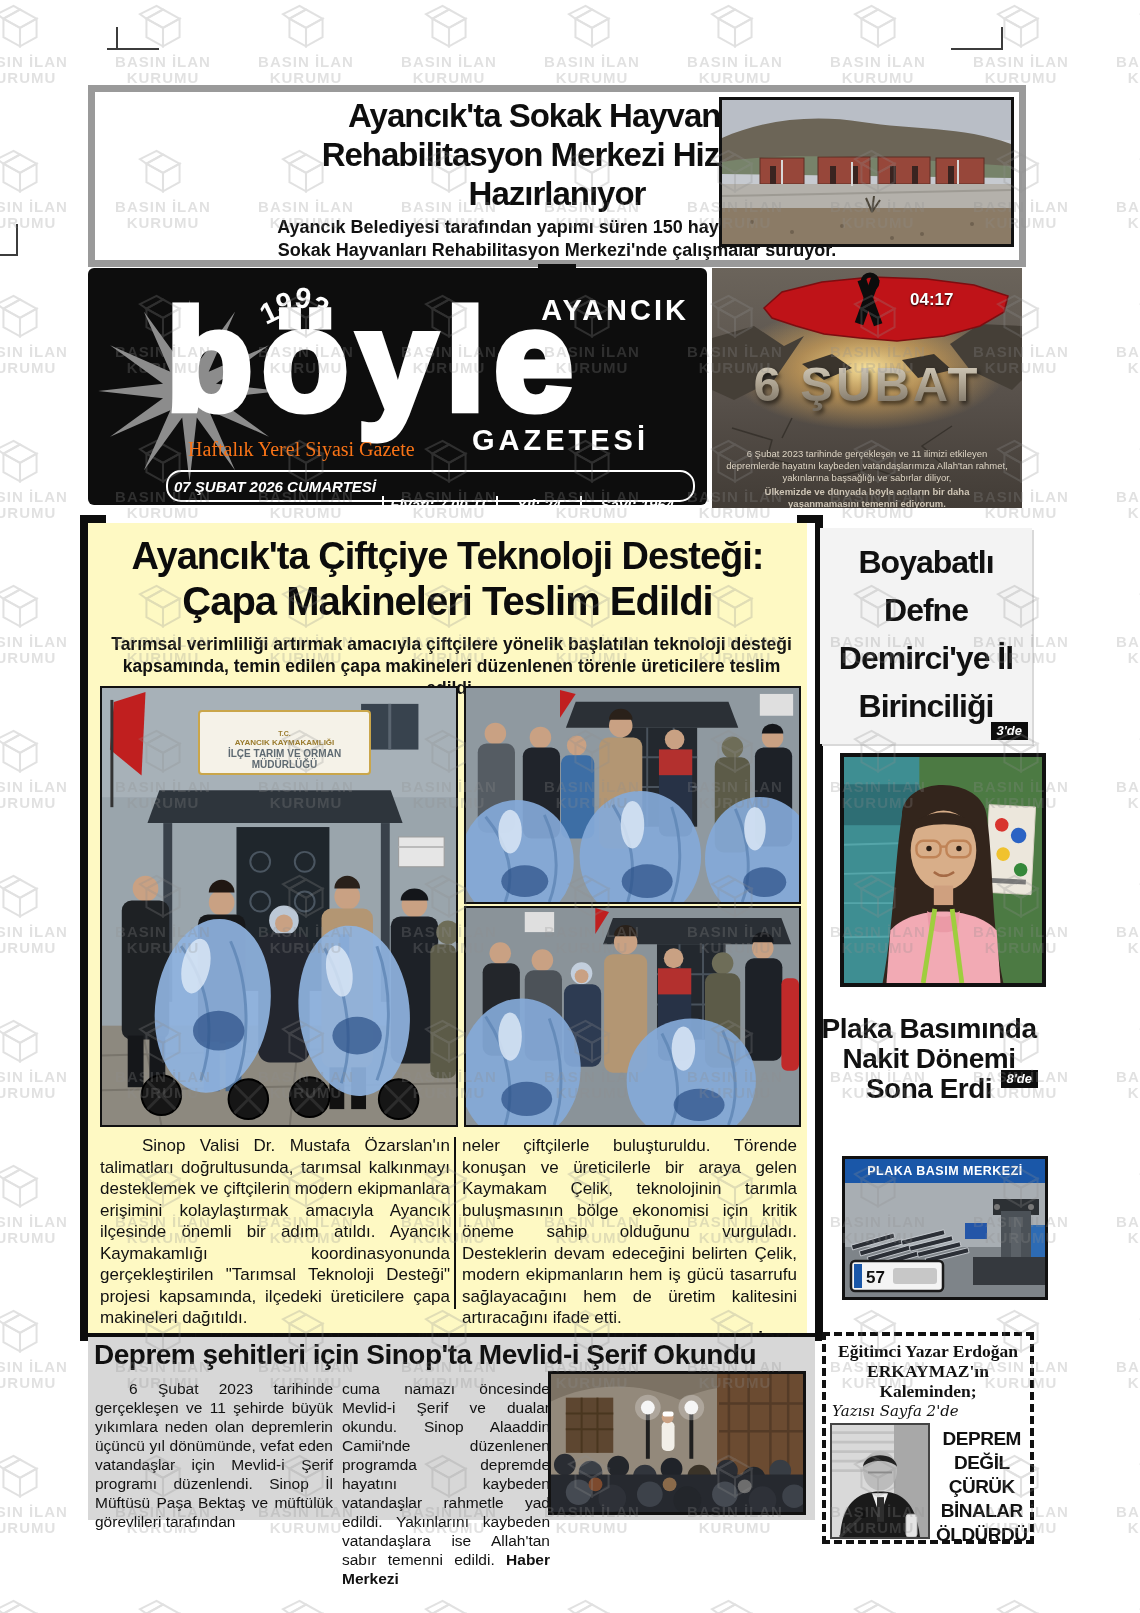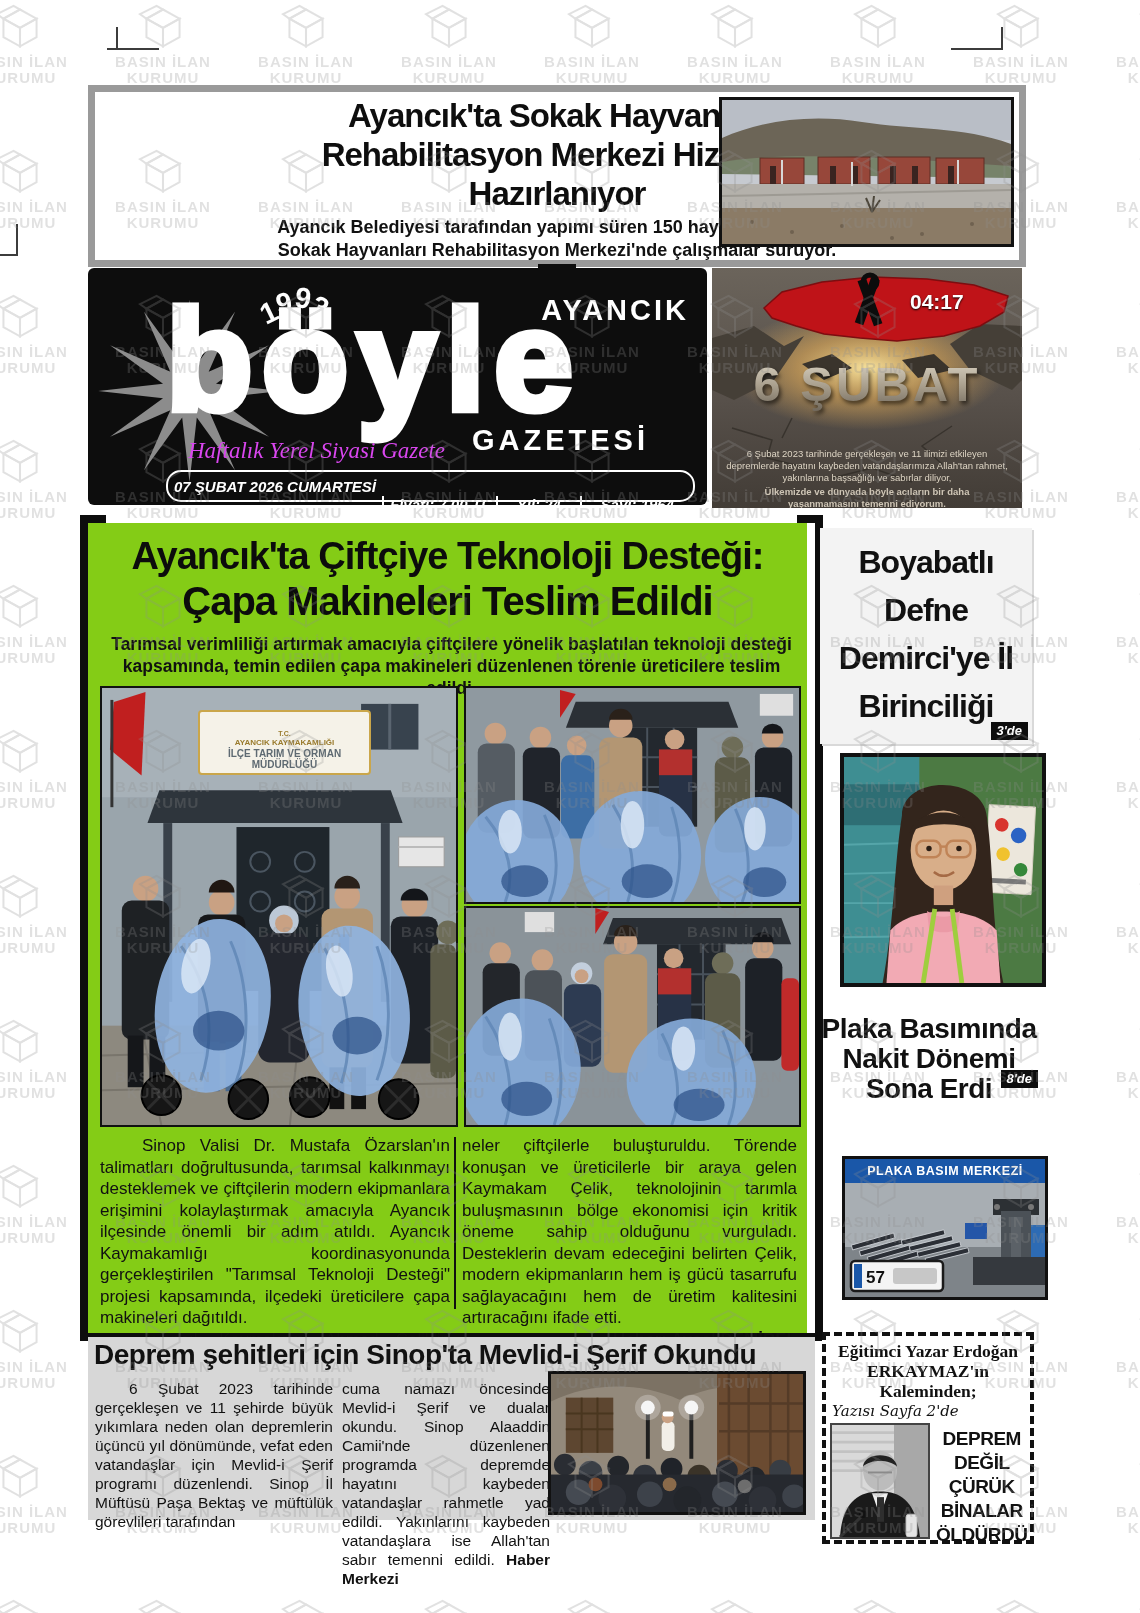--- a/index.html
+++ b/index.html
@@ -22,36 +22,36 @@
          font-style:italic;padding:1px 6px 2px;line-height:15px;vertical-align:2px;}
   .photo{overflow:hidden;background:#888;}
   .photo svg{display:block;width:100%;height:100%;}
   
   .masthead{left:88px;top:268px;width:619px;height:237px;background:#0d0d0d;border-radius:6px;z-index:2;}
   .mh-title{left:78px;top:22px;font-size:142px;font-weight:bold;color:#fff;letter-spacing:9px;
             -webkit-text-stroke:7px #fff;line-height:1;}
   .mh-year span{display:inline-block;color:#fff;font-weight:bold;font-size:29px;}
   .mh-city{right:18px;top:26px;color:#fff;font-weight:bold;font-size:29px;letter-spacing:3px;}
   .mh-word{right:58px;top:156px;color:#fff;font-weight:bold;font-size:29px;letter-spacing:4px;}
-  .mh-tag{left:100px;top:170px;color:#d946ef;font-family:"Liberation Serif",serif;font-style:italic;font-size:23px;}
+  .mh-tag{left:100px;top:170px;color:#f97316;font-family:"Liberation Serif",serif;font-size:20px;}
   .mh-bar{left:78px;right:12px;top:202px;height:28px;border:2px solid #fff;border-radius:15px;
           display:flex;align-items:center;color:#fff;font-style:italic;font-weight:bold;font-size:15px;}
   .mh-bar div{text-align:center;white-space:nowrap;padding:0 6px;}
   .mh-bar div+div{border-left:2px solid #fff;margin-top:36px;}
   
   .memorial{left:712px;top:268px;width:310px;height:240px;background:#564f46;overflow:hidden;z-index:2;}
-  .mem-time{left:198px;top:22px;color:#fff;font-weight:800;font-size:21px;text-shadow:0 1px 2px #000;}
+  .mem-time{left:198px;top:22px;color:#fff;font-weight:800;font-size:17px;text-shadow:0 1px 2px #000;}
   .stone{left:0;top:88px;width:100%;text-align:center;font-weight:800;font-size:49px;letter-spacing:3px;
          background:linear-gradient(180deg,#e2dbcb,#a79d8b 55%,#6e665a);
          -webkit-background-clip:text;background-clip:text;color:transparent;
          filter:drop-shadow(2px 3px 2px rgba(0,0,0,.6));}
   .mem-t1{left:10px;top:180px;width:290px;text-align:center;color:#ded5c4;font-size:9.5px;line-height:12px;}
   .mem-t2{left:30px;top:218px;width:250px;text-align:center;color:#cfc6b6;font-size:9.5px;line-height:12px;font-weight:bold;}
   
-  .mainbox{left:88px;top:523px;width:719px;height:810px;background:#84cc16;z-index:2;}
+  .mainbox{left:88px;top:523px;width:719px;height:810px;background:#fef9c3;z-index:2;}
   .bar{position:absolute;background:#0d0d0d;}
   .main-h1{left:0;top:12px;width:100%;text-align:center;font-weight:800;letter-spacing:-1px;color:#0c0c0c;}
   .main-deck{left:22px;top:110px;width:683px;text-align:center;font-size:17.5px;line-height:22px;font-weight:bold;}
   .bodytxt{font-size:17px;line-height:21.5px;text-align:justify;}
   .bodytxt p{margin:0;text-indent:42px;}
   .byline{text-align:right;font-weight:bold;}
   
   .side1{left:820px;top:528px;width:212px;height:216px;background:#f3f3f3;box-shadow:2px 2px 0 #d9d9d9;z-index:2;}
   .side1 h2{margin:10px 4px 0;text-align:center;font-size:32px;line-height:48px;font-weight:800;letter-spacing:-1px;}
   .side2 h2{margin:0;text-align:center;font-size:28px;line-height:30px;font-weight:800;letter-spacing:-0.5px;}

